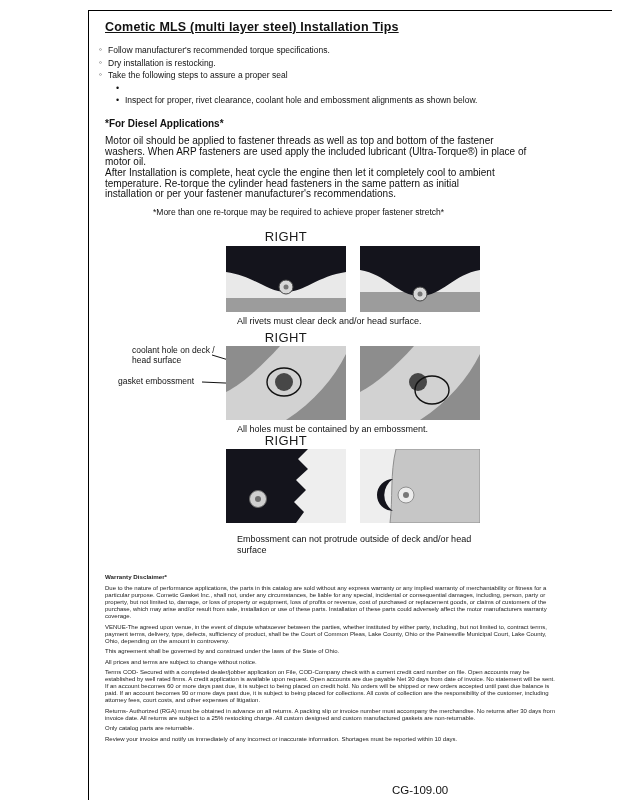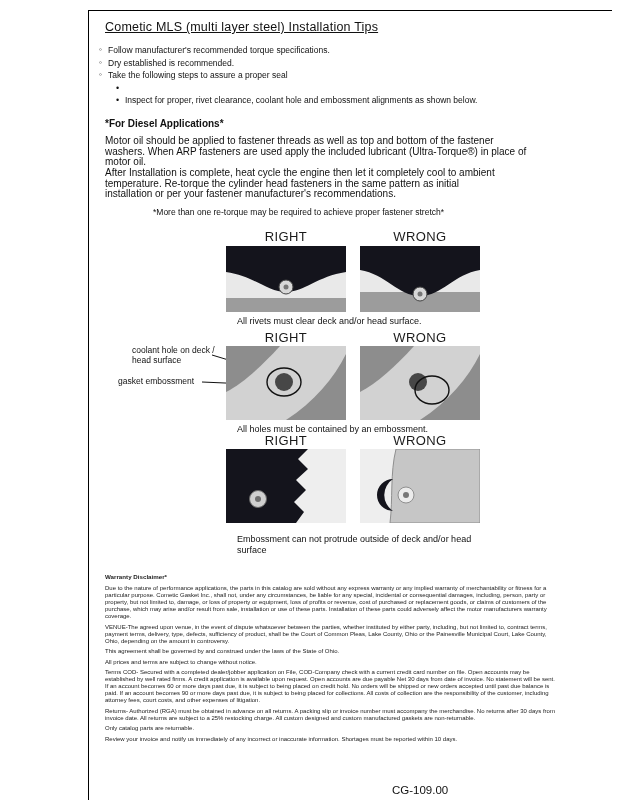--- a/index.html
+++ b/index.html
@@ -9,35 +9,35 @@
     font-family:"Liberation Sans", sans-serif;
     color:#111;
     overflow:hidden;
   }
   .frame {
     position:absolute; left:88px; top:10px; width:524px; height:790px;
     border-left:1px solid #000; border-top:1px solid #000;
   }
   .title {
     position:absolute; left:105px; top:20px;
-    font-size:12.5px; font-weight:normal; text-decoration:underline;
+    font-size:12.5px; font-weight:bold; text-decoration:underline;
     letter-spacing:0.2px;
   }
   .bullets { position:absolute; left:99px; top:44px; font-size:8.5px; line-height:12.5px; }
   .bullet { display:flex; }
   .bullet .mk { width:9px; font-size:8px; color:#111; flex:none; }
   .bullet.sub { margin-left:17px; }
   .bullet.sub .mk { font-size:9px; }
   .diesel-heading { position:absolute; left:105px; top:118px; font-size:10px; font-weight:bold; }
   .para { position:absolute; left:105px; font-size:10px; line-height:10.5px; }
   .p1 { top:136px; width:425px; }
   .p2 { top:168px; width:402px; }
   .note { position:absolute; left:105px; top:207px; font-size:8.5px;margin-left:48px; }
 
-  .hdr-row { position:absolute; left:226px; width:254px; display:flex; }
+  .hdr-row { position:absolute; left:226px; width:254px; display:flex;flex-direction:column; }
   .hdr-row span { width:120px; text-align:center; font-size:13px; color:#1a1a1a; letter-spacing:0.4px; }
   .hdr-row span + span { margin-left:14px; }
   .hdr1 { top:229px; } .hdr2 { top:330px; } .hdr3 { top:433px; }
 
   .panel { position:absolute; width:120px; line-height:0; }
   .pnl-r1a { left:226px; top:246px; } .pnl-r1b { left:360px; top:246px; }
   .pnl-r2a { left:226px; top:346px; } .pnl-r2b { left:360px; top:346px; }
   .pnl-r3a { left:226px; top:449px; } .pnl-r3b { left:360px; top:449px; }
 
   .caption { position:absolute; font-size:9px; color:#111; }
@@ -64,21 +64,21 @@
 
 <h1 class="title">Cometic MLS (multi layer steel) Installation Tips</h1>
 
 <div class="bullets">
   <div class="bullet">
     <span class="mk">◦</span>
     <span>Follow manufacturer's recommended torque specifications.</span>
   </div>
   <div class="bullet">
     <span class="mk">◦</span>
-    <span>Dry established is recommended.</span>
+    <span>Dry installation is restocking.</span>
   </div>
   <div class="bullet">
     <span class="mk">◦</span>
     <span>Take the following steps to assure a proper seal</span>
   </div>
   <div class="bullet sub">
     <span class="mk">•</span>
   </div>
   <div class="bullet sub">
     <span class="mk">•</span>

